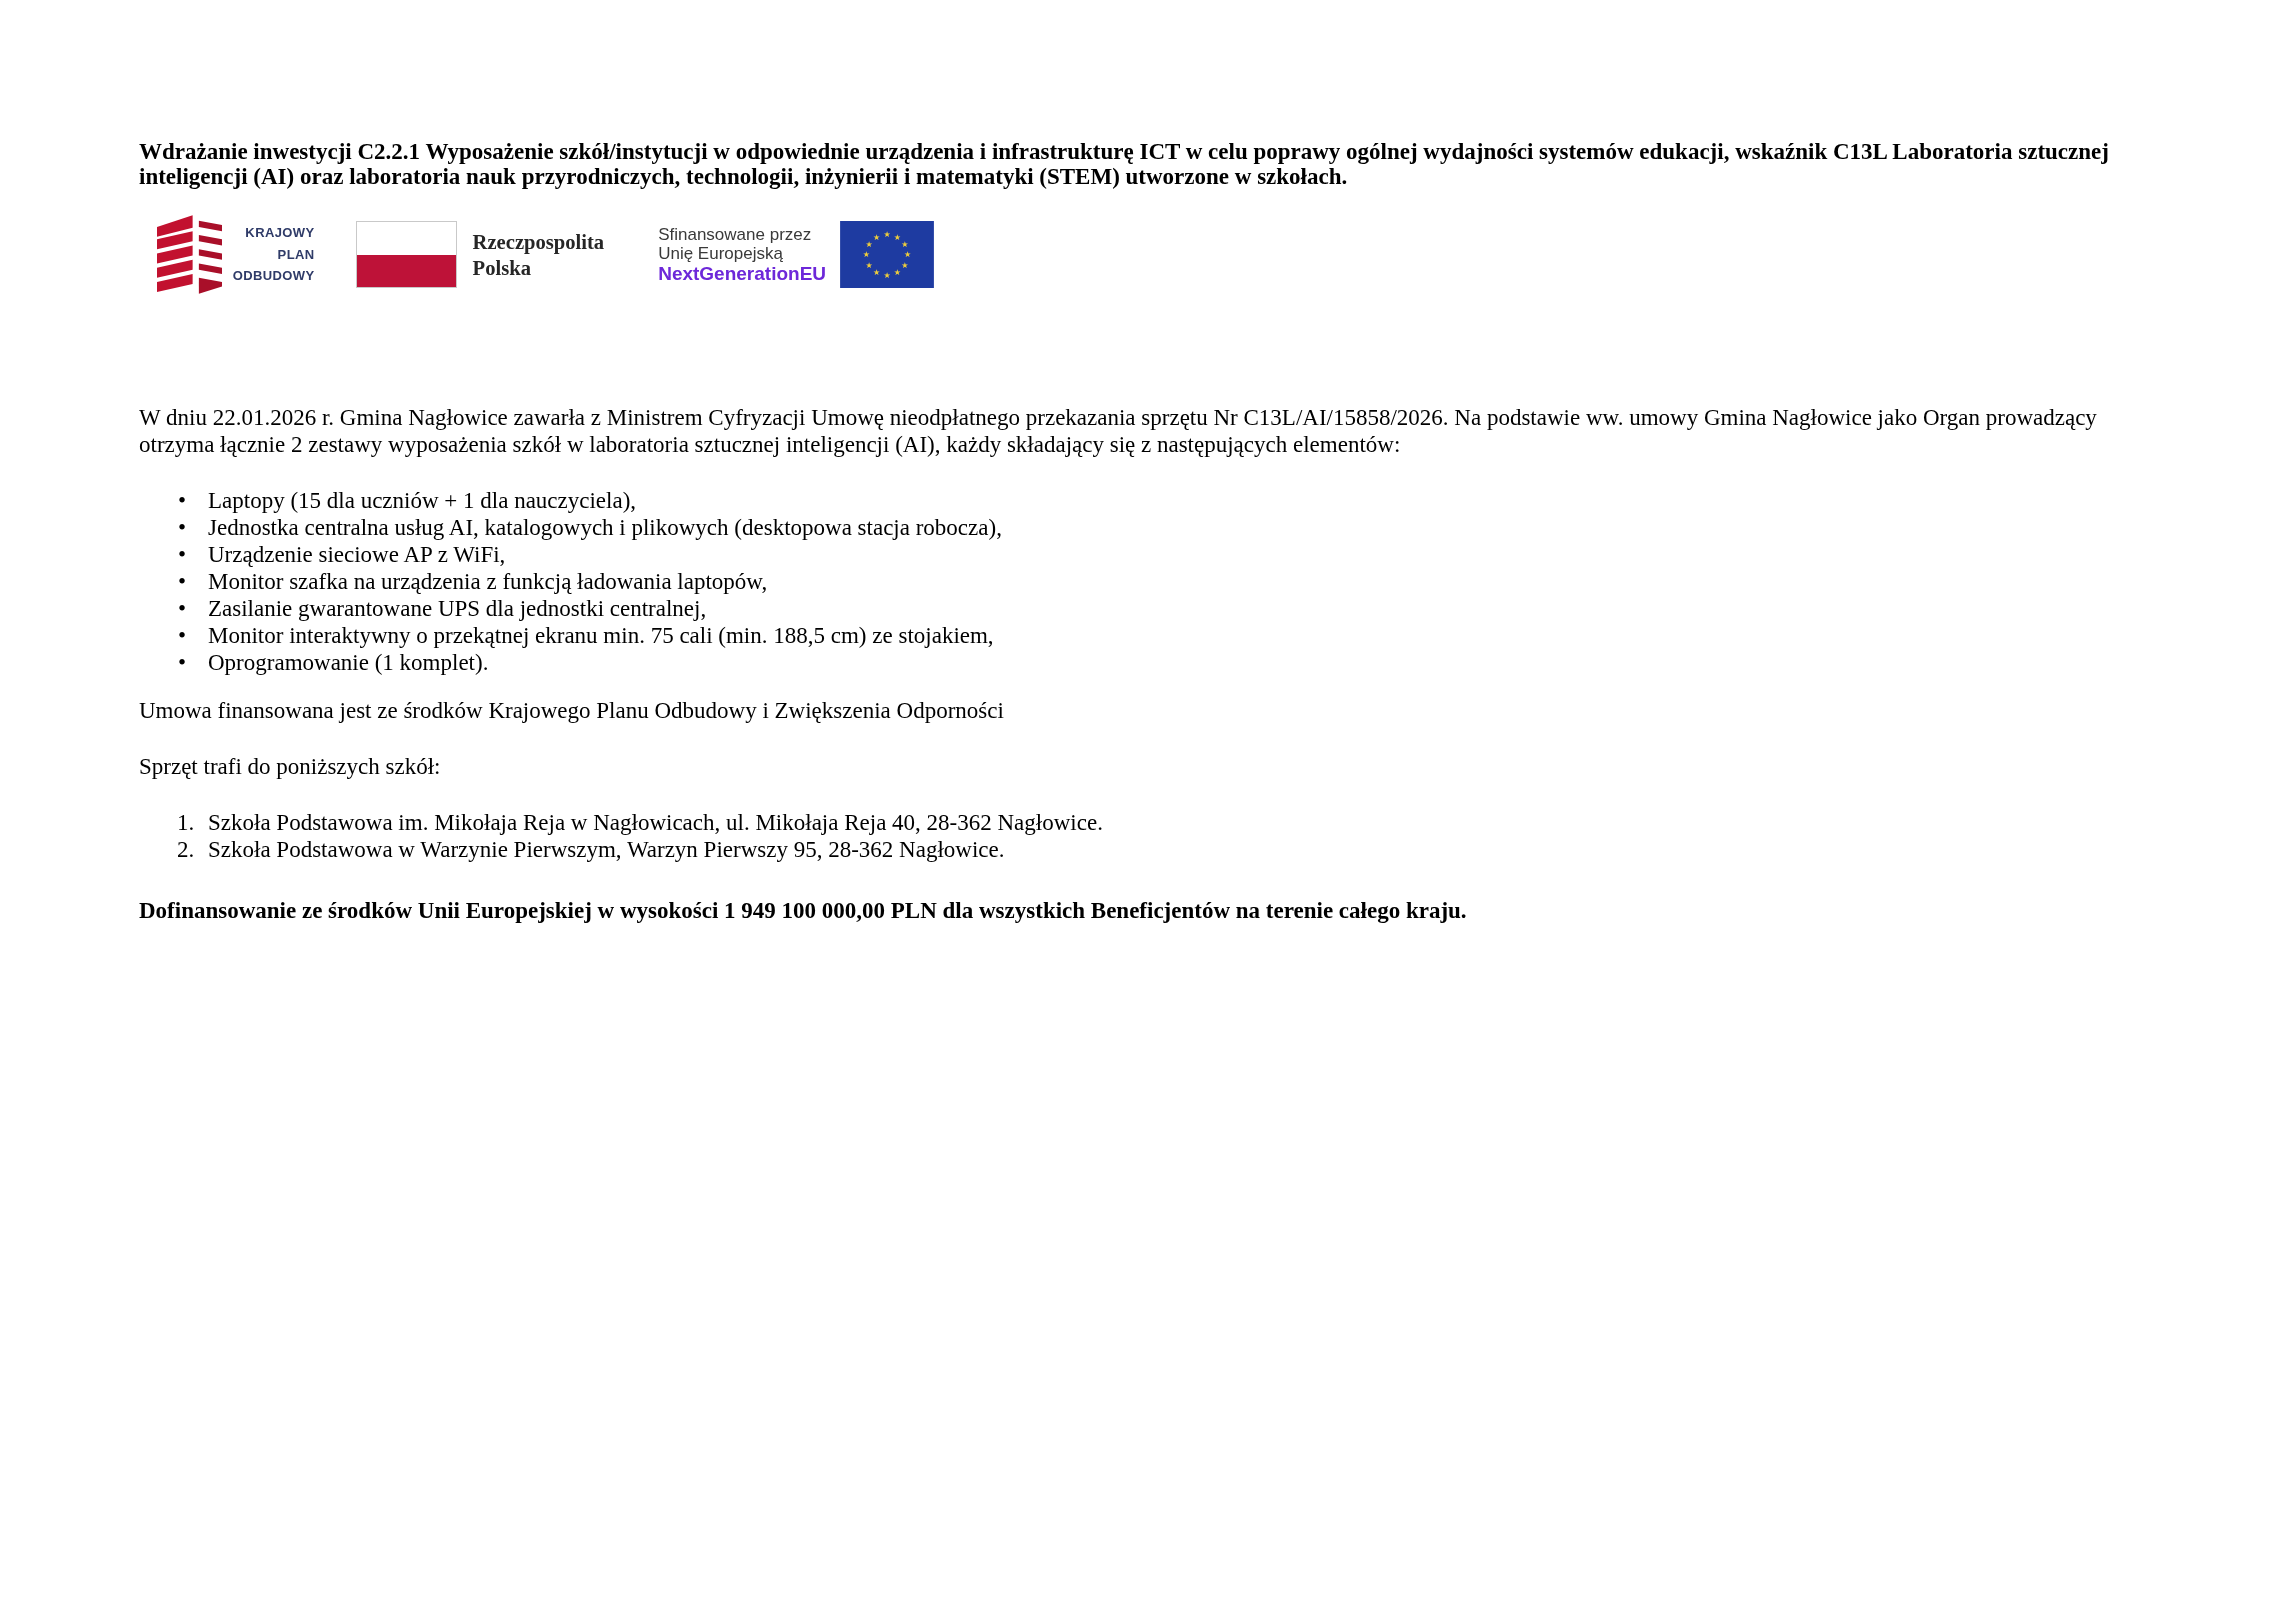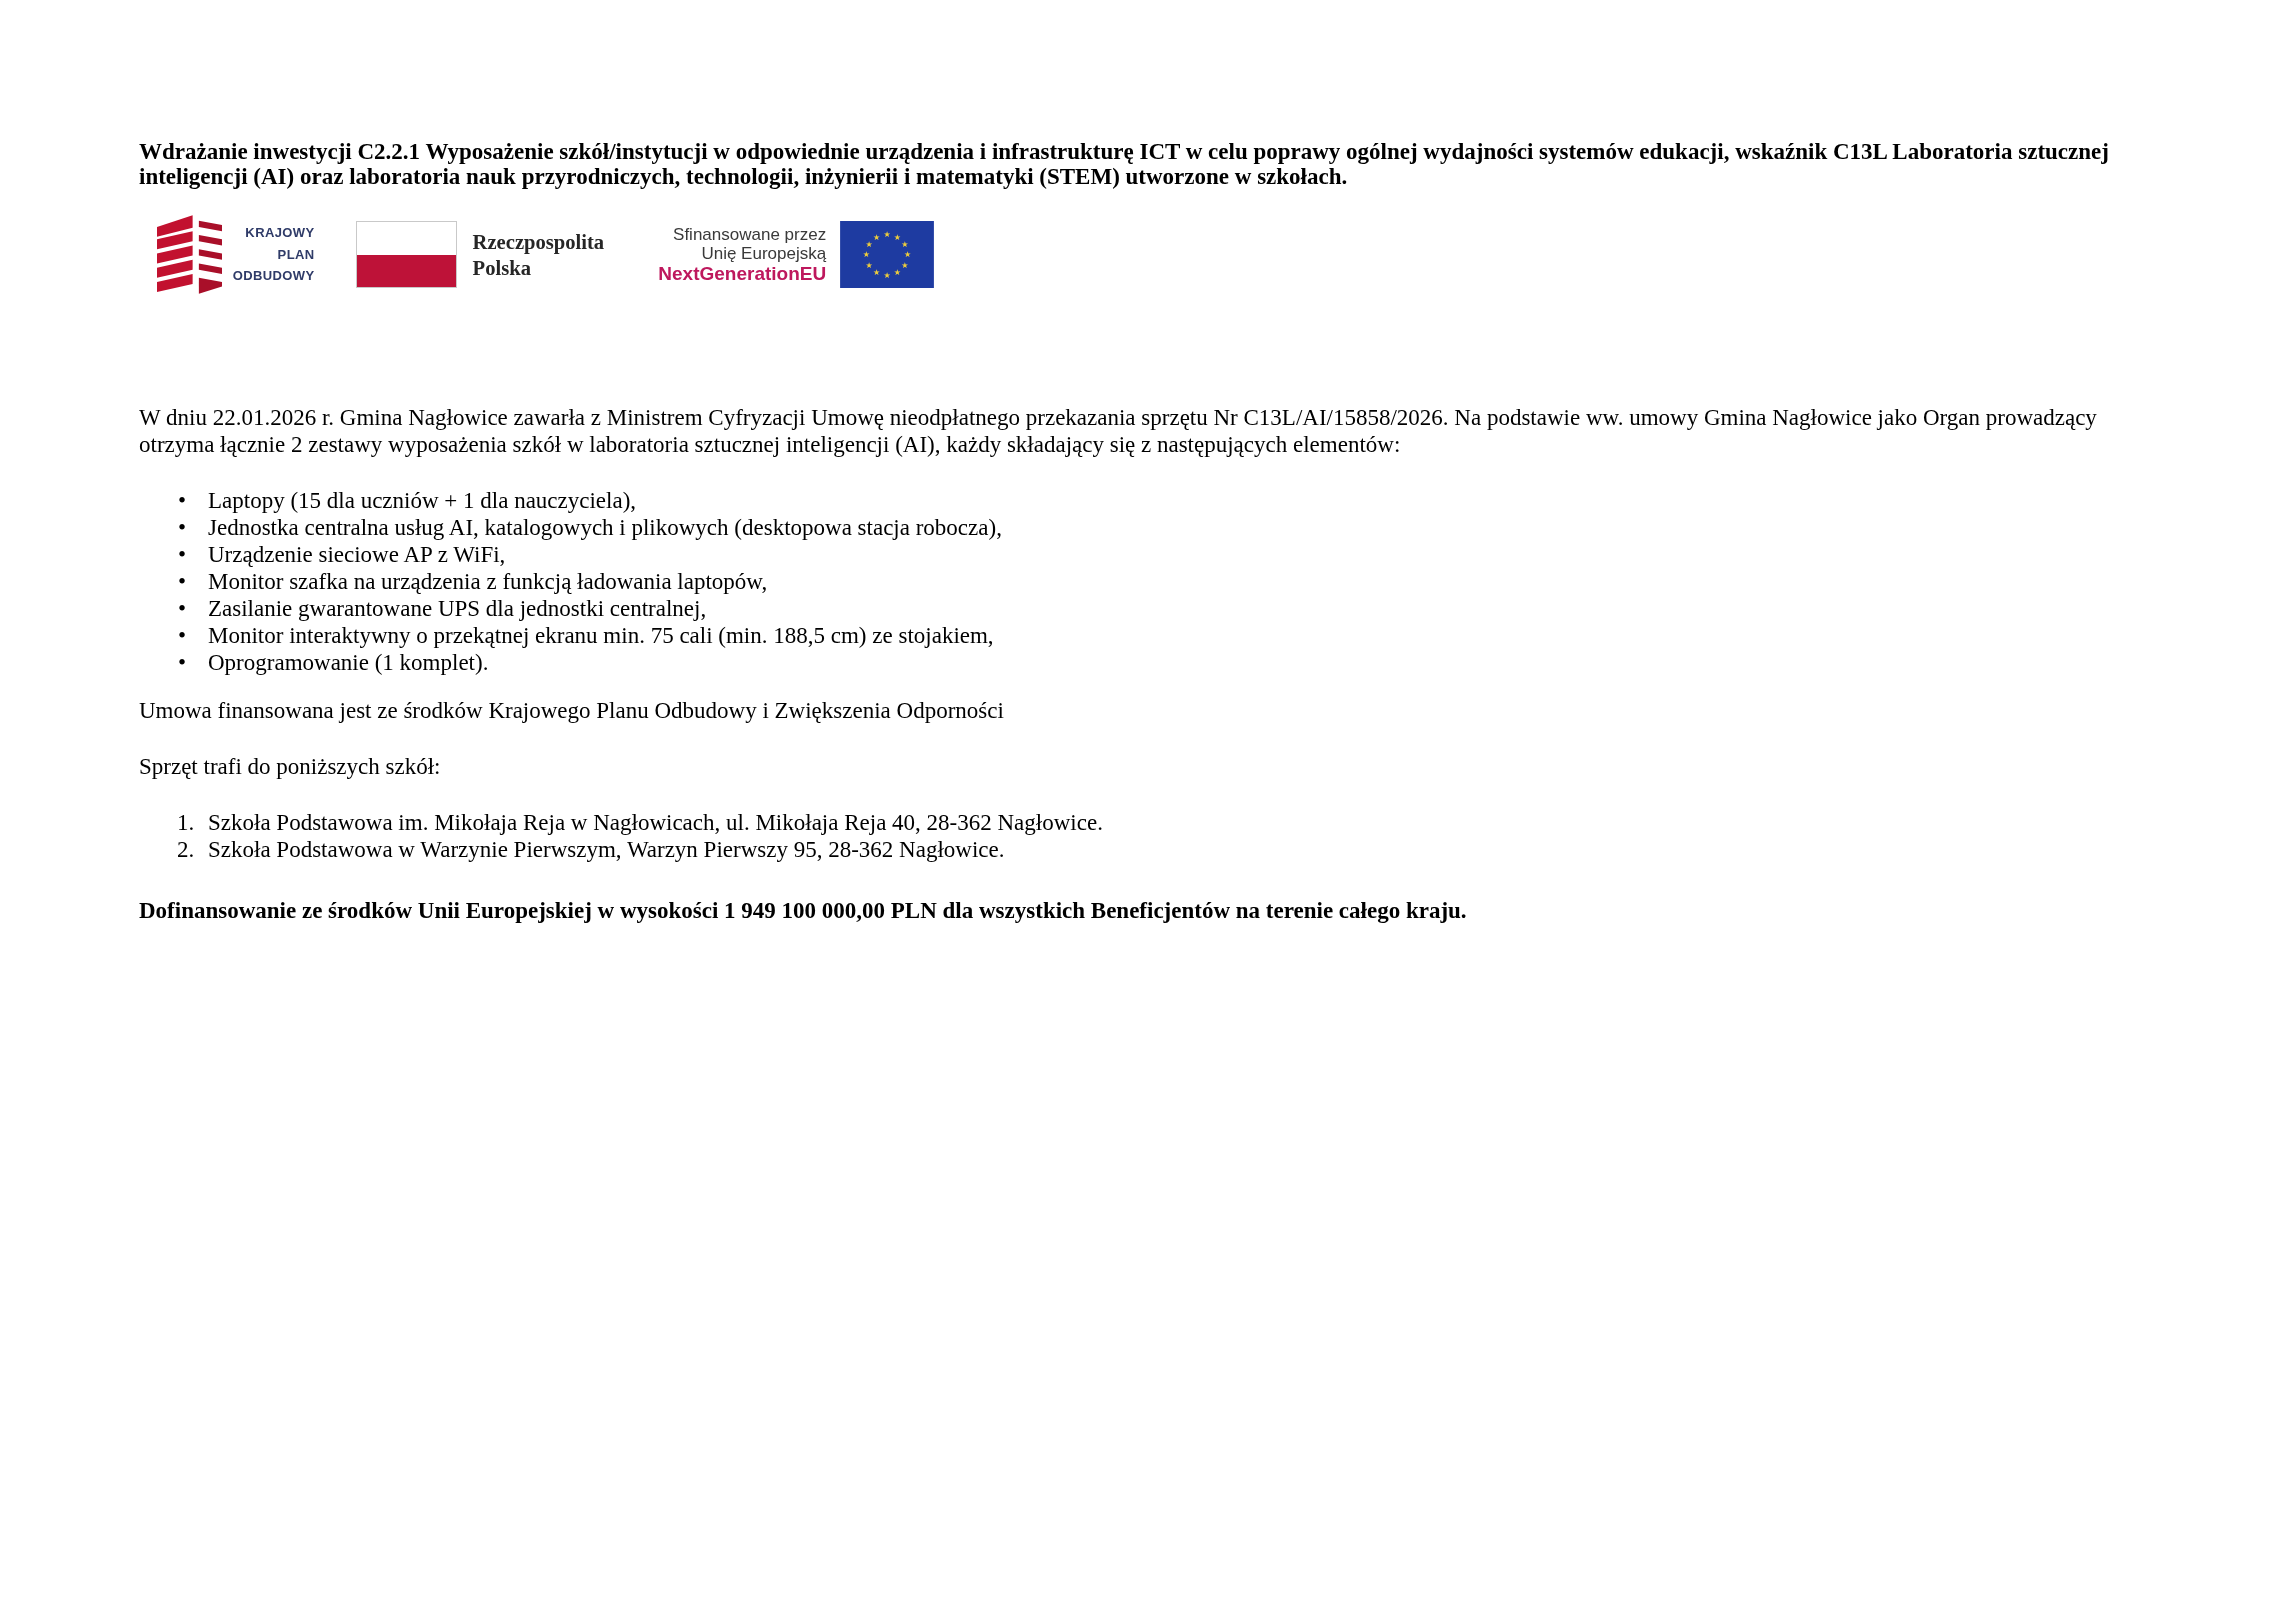--- a/index.html
+++ b/index.html
@@ -65,33 +65,32 @@
     margin-left: 16px;
     font-family: Liberation Serif, serif;
     font-weight: bold;
     font-size: 20.6px;
     line-height: 26px;
     color: #262626;
   }
   .eu-credit {
     margin-left: 54px;
     width: 168px;
-    text-align: right;
     font-family: "Liberation Sans", sans-serif;
     color: #3a3a3a;
   }
   .eu-credit .eu-line {
     font-size: 17px;
     line-height: 19px;
   }
   .eu-credit .eu-line-bold {
     font-size: 19px;
     line-height: 21.5px;
     font-weight: bold;
-    color: #be185d;
+    color: #6d28d9;
   }
   .eu-flag { margin-left: 14.3px; }
   .eu-field { fill: var(--eu-flag-blue, #1E3BA1); }
   .eu-star  {
     fill: var(--eu-star-yellow, #EFCE3C);
     font-family: "DejaVu Sans", sans-serif;
     font-size: 9px;
   }
   
   .intro {

